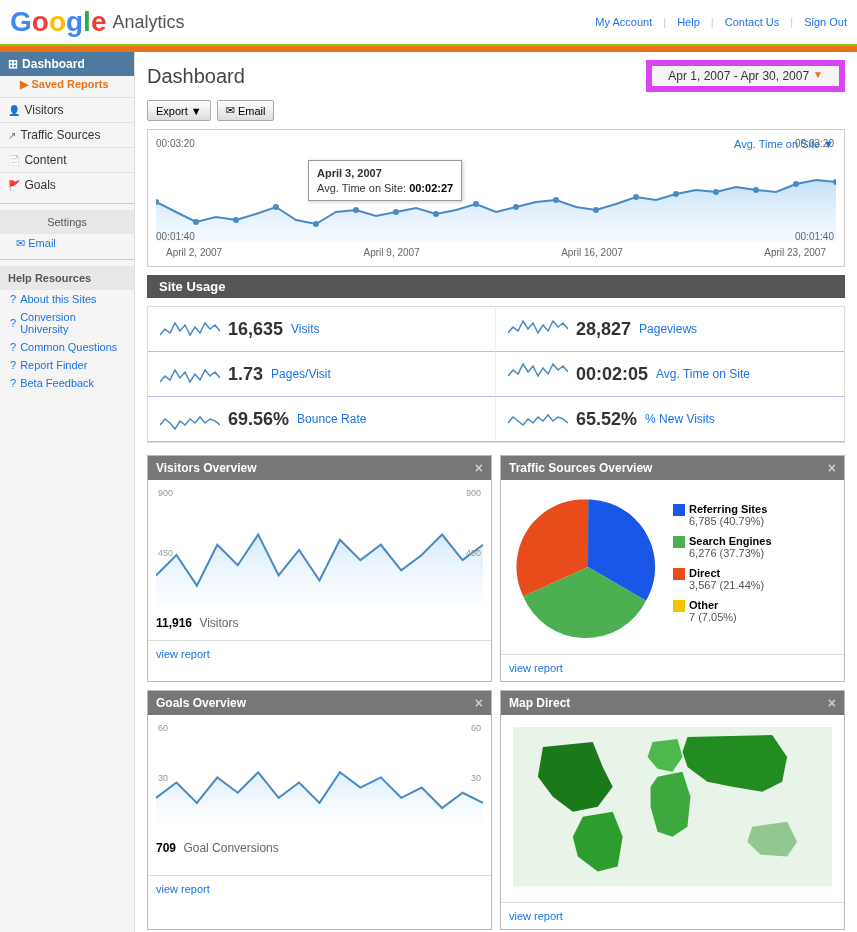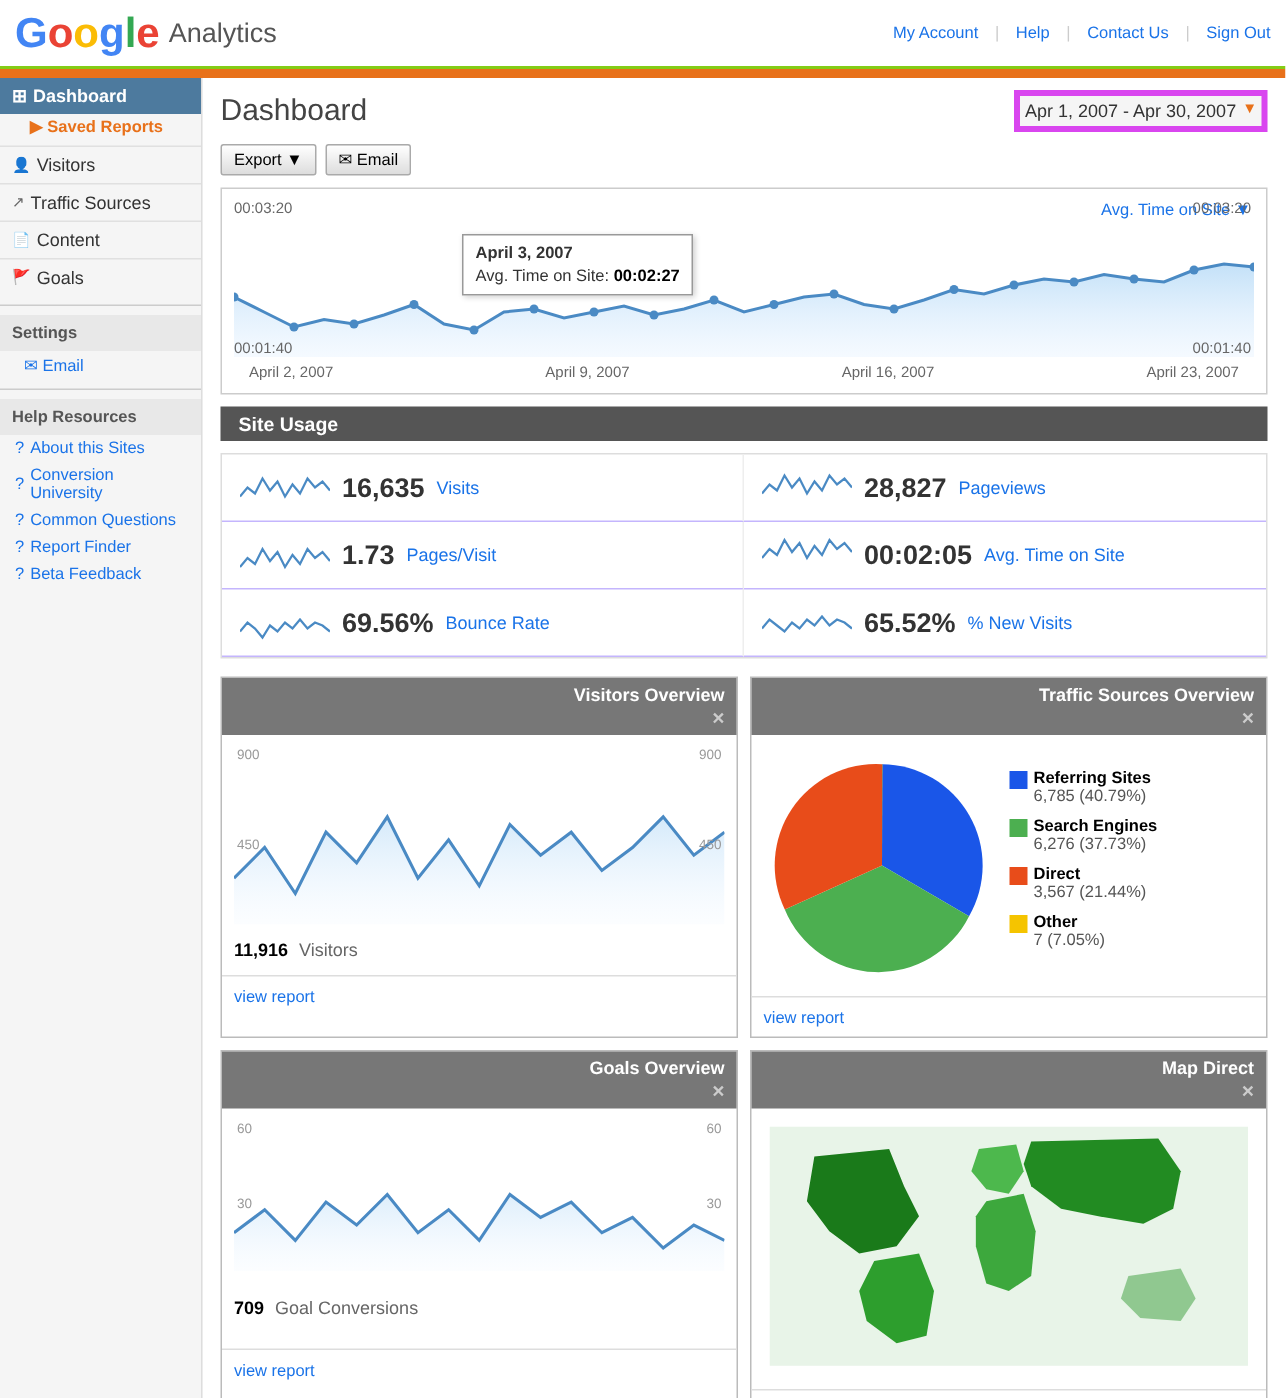--- a/index.html
+++ b/index.html
@@ -27,32 +27,32 @@
     
     #sidebar { width: 135px; min-height: 870px; background: #f5f5f5; border-right: 1px solid #ddd; padding-bottom: 20px; }
     .sidebar-section { margin-bottom: 4px; }
     .sidebar-item-main { display: flex; align-items: center; gap: 4px; padding: 5px 8px; font-size: 12px; font-weight: bold; color: #fff; background: #4d7a9e; cursor: pointer; }
     .sidebar-item-main.active { background: #4d7a9e; }
     .sidebar-sub { padding: 2px 8px 2px 20px; font-size: 11px; color: #1a73e8; cursor: pointer; }
     .sidebar-sub.active { color: #e8711a; font-weight: bold; }
     .sidebar-nav-item { display: flex; align-items: center; gap: 4px; padding: 5px 8px; font-size: 12px; color: #333; cursor: pointer; background: #f5f5f5; border-top: 1px solid #e0e0e0; }
     .sidebar-nav-item .icon { font-size: 10px; color: #666; }
     .sidebar-divider { height: 1px; background: #ccc; margin: 6px 0; }
-    .sidebar-settings { padding: 6px 8px; font-size: 11px; font-weight: bold; color: #555; background: #e8e8e8; }
+    .sidebar-settings { padding: 6px 8px; font-size: 11px; font-weight: normal; color: #555; background: #e8e8e8; text-align: center; }
     .sidebar-settings-item { padding: 3px 8px 3px 16px; font-size: 11px; color: #1a73e8; cursor: pointer; }
     .sidebar-help { padding: 6px 8px; font-size: 11px; font-weight: bold; color: #555; background: #e8e8e8; margin-top: 6px; }
     .sidebar-help-item { display: flex; align-items: center; gap: 4px; padding: 3px 8px 3px 10px; font-size: 11px; color: #1a73e8; cursor: pointer; }
 
     
     #main { flex: 1; padding: 0; }
 
     
     #main-header { display: flex; justify-content: space-between; align-items: center; padding: 8px 12px 4px 12px; }
     #page-title-text { font-size: 20px; color: #444; font-weight: normal; }
-    #date-range { font-size: 12px; color: #333; background: #f5f5f5; border: 4px solid #d946ef; padding: 3px 3px; cursor: pointer; display: flex; align-items: flex-start; gap: 4px; }
+    #date-range { font-size: 12px; color: #333; background: #f5f5f5; border: 6px solid #d946ef; padding: 3px 16px; cursor: pointer; display: flex; align-items: flex-start; gap: 4px; }
     #date-range-arrow { color: #e8711a; font-size: 10px; }
 
     
     #toolbar { padding: 4px 12px 8px 12px; display: flex; gap: 6px; }
     .toolbar-btn { font-size: 11px; border: 1px solid #aaa; background: linear-gradient(#fff, #ddd); padding: 3px 8px; cursor: pointer; display: flex; align-items: center; gap: 3px; border-radius: 2px; }
 
     
     #chart-area { border: 1px solid #ccc; margin: 0 12px 8px 12px; padding: 8px; position: relative; background: #fff; }
     #chart-label { position: absolute; top: 8px; right: 10px; font-size: 11px; color: #1a73e8; }
     #chart-y-top { position: absolute; left: 8px; top: 8px; font-size: 10px; color: #666; }
@@ -70,21 +70,21 @@
     #site-usage { background: #555; color: #fff; padding: 4px 12px; margin: 0 12px 8px 12px; font-size: 13px; font-weight: bold; }
     #metrics-grid { display: grid; grid-template-columns: 1fr 1fr; gap: 0; margin: 0 12px 12px 12px; border: 1px solid #ddd; }
     .metric-row { display: flex; align-items: center; gap: 8px; padding: 8px 12px; border-bottom: 1px solid #c4b5fd; }
     .metric-sparkline { width: 60px; height: 28px; flex-shrink: 0; }
     .metric-value { font-size: 18px; font-weight: bold; color: #333; }
     .metric-label { font-size: 12px; color: #1a73e8; }
 
     
     #overview-panels { display: grid; grid-template-columns: 1fr 1fr; gap: 8px; margin: 0 12px 8px 12px; }
     .panel { border: 1px solid #bbb; background: #fff; }
-    .panel-header { background: #777; color: #fff; padding: 4px 8px; font-size: 12px; font-weight: bold; display: flex; justify-content: space-between; align-items: flex-end; flex-direction: column; }
+    .panel-header { background: #777; color: #fff; padding: 4px 8px; font-size: 12px; font-weight: bold; display: flex; justify-content: space-between; align-items: center; }
     .panel-close { color: #ccc; font-size: 14px; cursor: pointer; }
     .panel-body { padding: 8px; min-height: 160px; }
     .panel-footer { border-top: 1px solid #ddd; padding: 6px 8px; }
     .panel-footer a { font-size: 11px; color: #1a73e8; text-decoration: none; }
 
     
     #visitors-chart { position: relative; height: 120px; }
     .v-label { position: absolute; font-size: 9px; color: #999; }
 
     

